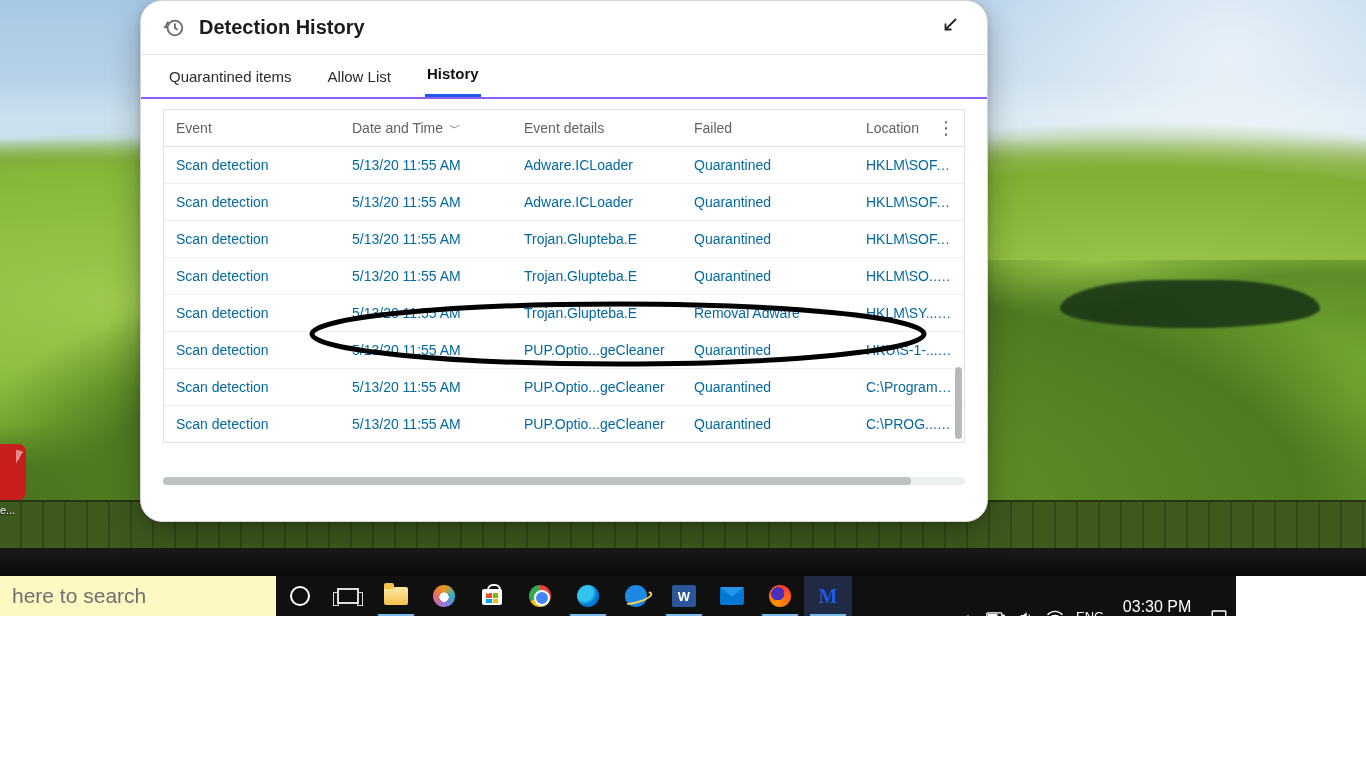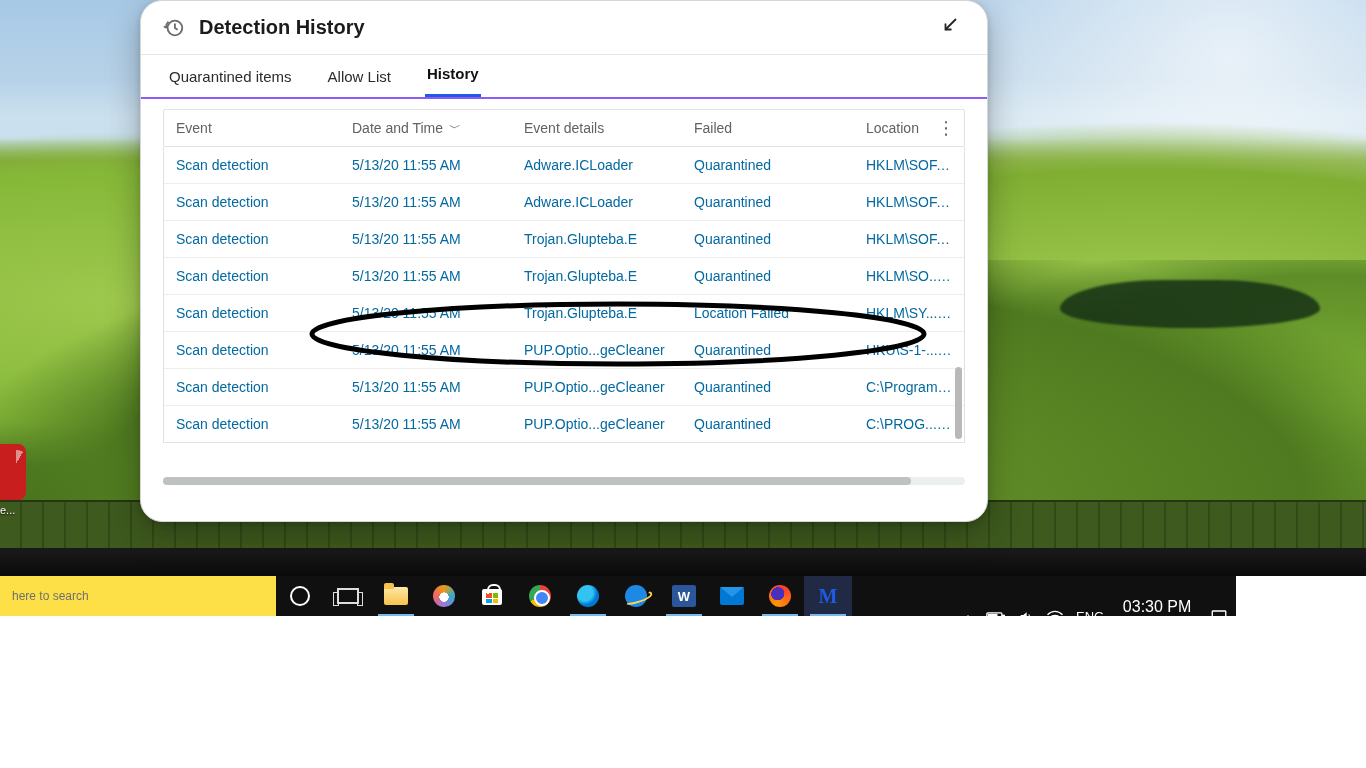--- a/index.html
+++ b/index.html
@@ -108,21 +108,21 @@
   .anno-oval{
     position:absolute; left:164px; top:297px; width:626px; height:72px; pointer-events:none;
   }
 
   
   .taskbar{
     position:absolute; top:576px; left:0; width:1236px; height:40px; background:#101010; display:flex; align-items:center;
   }
   .taskbar::after{ content:""; position:absolute; left:1236px; top:0; width:0; height:0;}
   .search{
-    width:276px; height:40px; background:#fde047; display:flex; align-items:center; padding:16px 12px; color:#6f6f6f; font-size:12px;
+    width:276px; height:40px; background:#fef9c3; display:flex; align-items:center; padding:16px 12px; color:#6f6f6f; font-size:21px;
   }
   .tb-btn{
     width:48px; height:40px; display:flex; align-items:center; justify-content:center; color:#fff; position:relative;
   }
   .tb-btn.active::after{ content:""; position:absolute; bottom:0; left:6px; right:6px; height:2px; background:#76b9ed;}
   .tb-icons{ display:flex; }
   .spacer{ flex:1;}
   .tray{ display:flex; align-items:center; gap:12px; padding:0 8px; color:#fff; font-size:12px;margin-top:41px;}
   .tray .clock{ text-align:center; line-height:1.2; font-size:16px;}
   .tray svg{ display:block;}
@@ -244,21 +244,21 @@
         <span>Scan detection</span>
         <span>5/13/20 11:55 AM</span>
         <span>Trojan.Glupteba.E</span>
         <span>Quarantined</span>
         <span>HKLM\SO...9D1B4E}</span>
       </div>
       <div class="row">
         <span>Scan detection</span>
         <span>5/13/20 11:55 AM</span>
         <span>Trojan.Glupteba.E</span>
-        <span>Location Failed</span>
+        <span>Removal Adware</span>
         <span>HKLM\SY...C18592}</span>
       </div>
       <div class="row">
         <span>Scan detection</span>
         <span>5/13/20 11:55 AM</span>
         <span>PUP.Optio...geCleaner</span>
         <span>Quarantined</span>
         <span>HKU\S-1-...GCleaner</span>
       </div>
       <div class="row">

